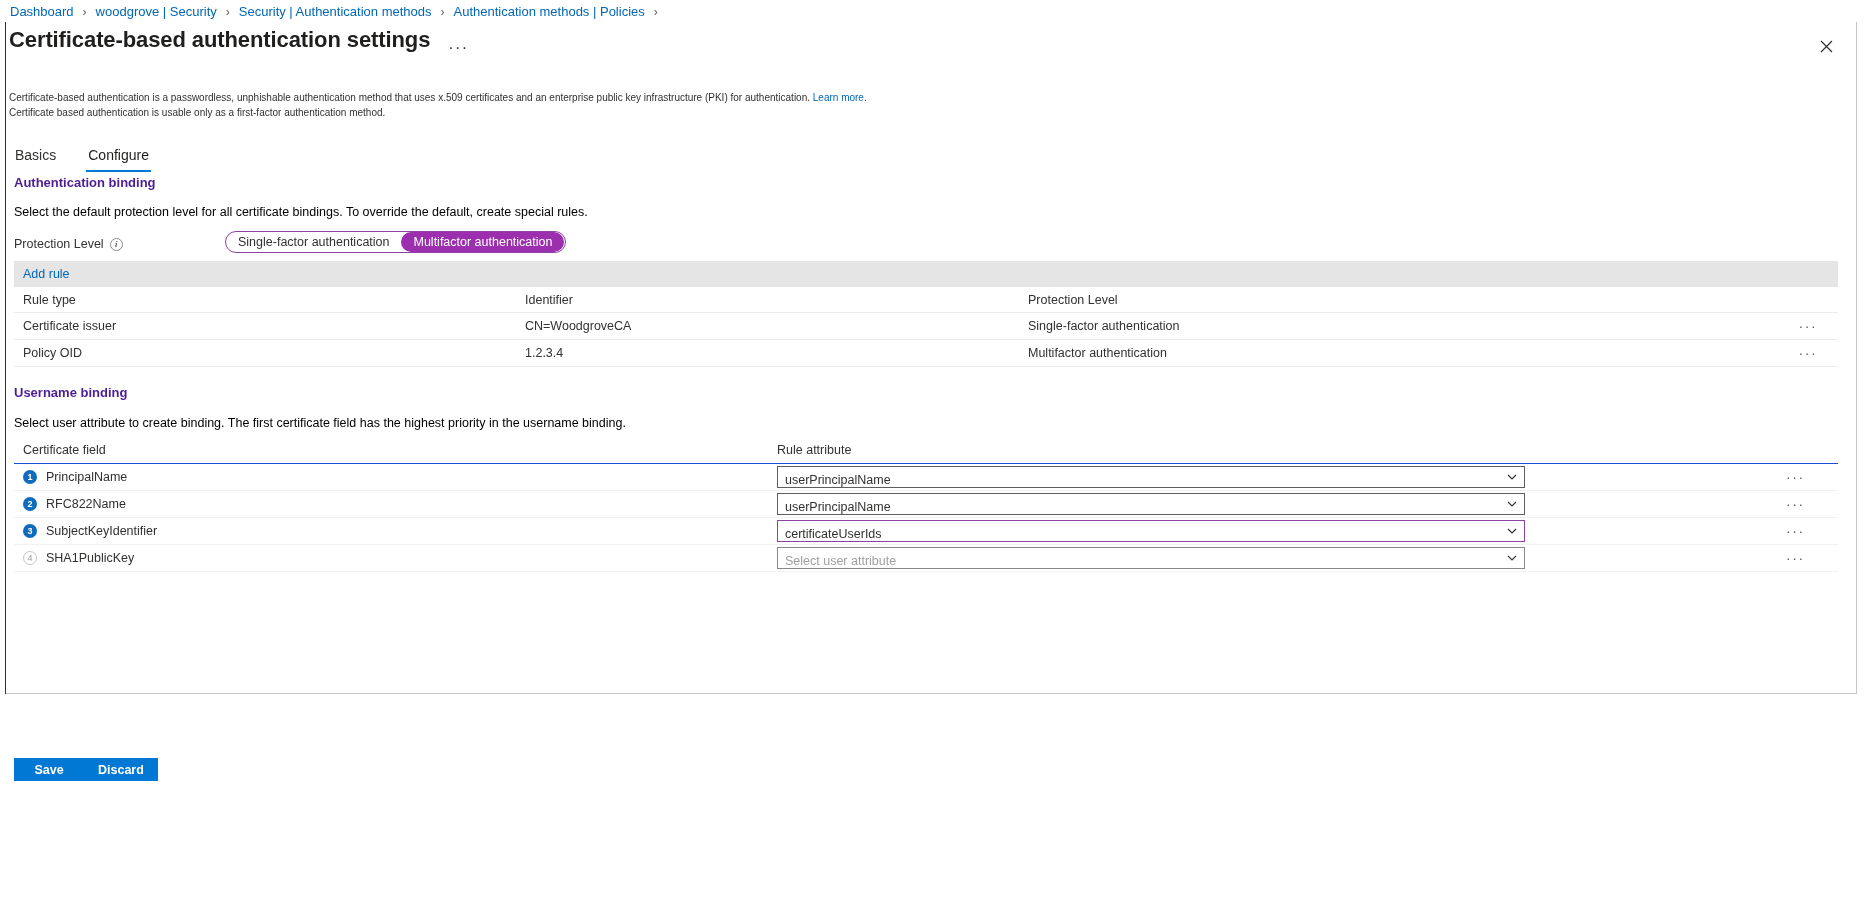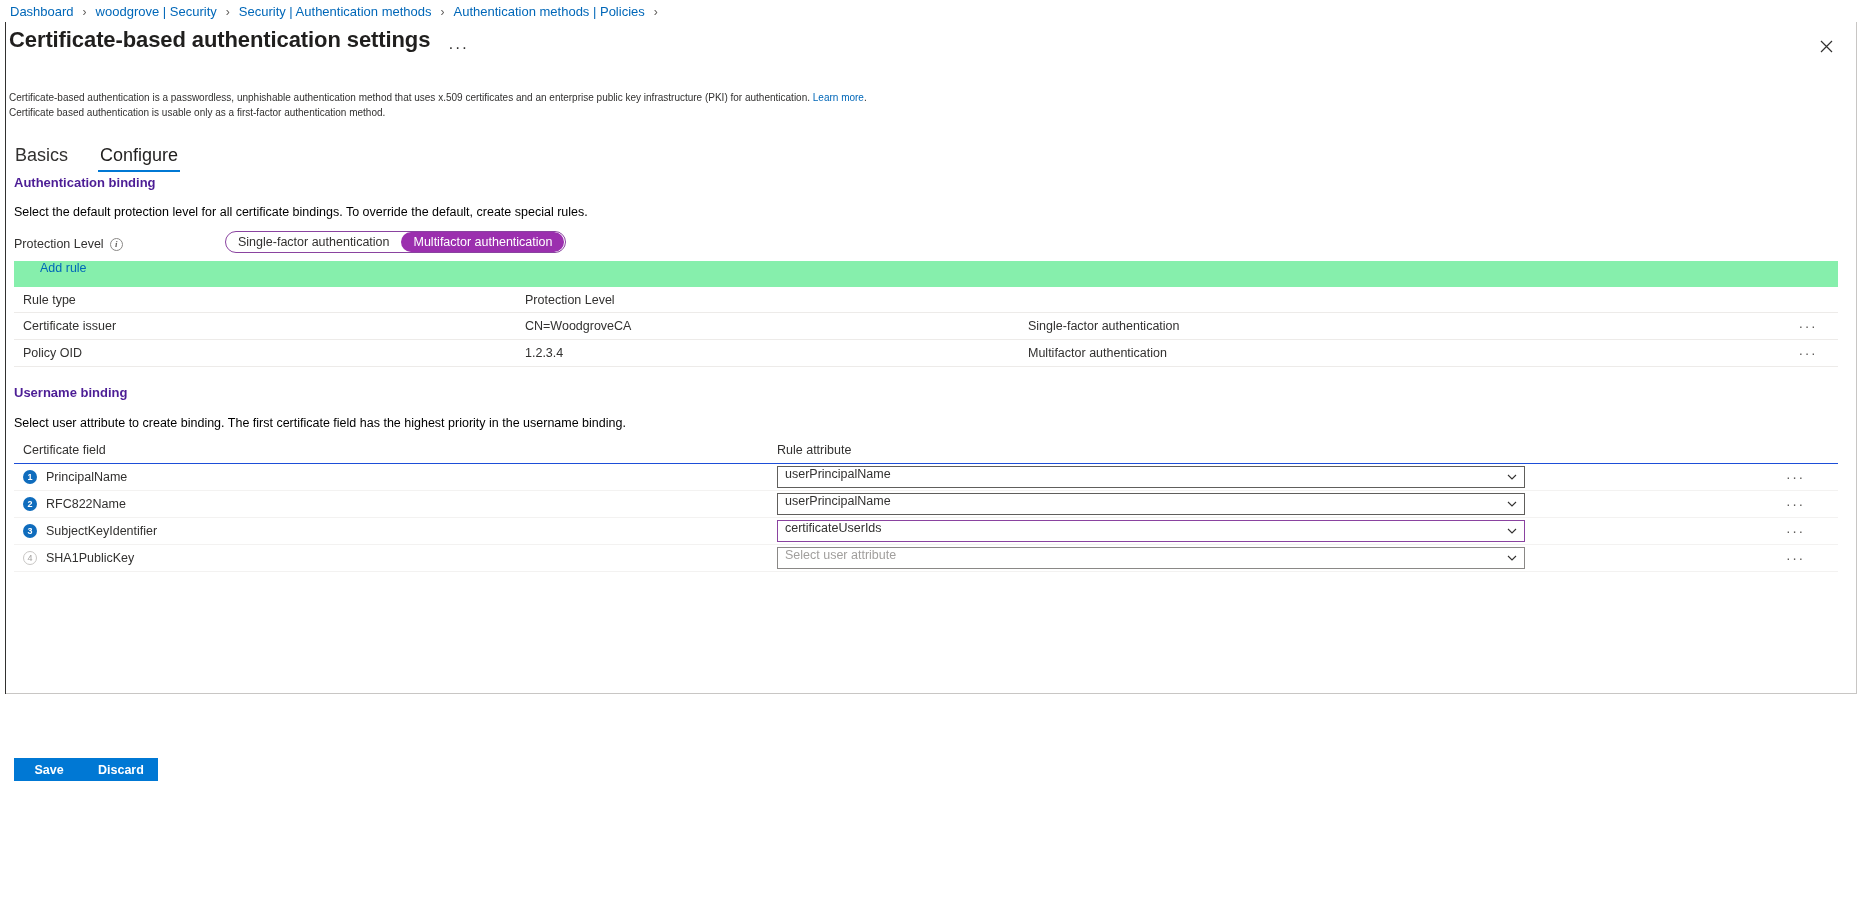--- a/index.html
+++ b/index.html
@@ -71,21 +71,21 @@
   }
   .desc a { color: #0067b8; text-decoration: none; }
 
   
   .tabs {
     position: absolute; left: 13px; top: 138px;
     display: flex; align-items: flex-end; gap: 28px;
     height: 34px;
   }
   .tab {
-    font-size: 18px; color: #323130; cursor: pointer;
+    font-size: 14px; color: #323130; cursor: pointer;
     padding: 4px 2px 8px 2px; position: relative;
     line-height: 18px;
   }
   .tab.active { font-weight: 400; color: #201f1e; }
   .tab.active::after {
     content: ""; position: absolute; left: 0; right: 0; bottom: 0;
     height: 2px; background: #0078d4;
   }
 
   
@@ -125,22 +125,22 @@
     color: #323130; border-radius: 12px; white-space: nowrap;
   }
   .toggle-opt.sel {
     background: #9b2fae; color: #fff; font-weight: 400;
     height: 20px; margin: 0 1px 0 0; border-radius: 12px;
   }
 
   
   .cmdbar {
     position: absolute; left: 14px; top: 261px;
-    width: 1824px; height: 26px; background: #86efac;
-    display: flex; align-items: flex-start; padding-left: 26px;
+    width: 1824px; height: 26px; background: #e5e5e5;
+    display: flex; align-items: center; padding-left: 9px;
   }
   .cmd-link {
     font-size: 12.5px; color: #0067b8; cursor: pointer;
   }
 
   .grid { position: absolute; left: 14px; top: 287px; width: 1824px; }
   .grid-head {
     display: flex; height: 26px; align-items: center;
     border-bottom: 1px solid #edebe9;
     font-size: 12.5px; color: #323130;
@@ -182,21 +182,21 @@
     display: inline-flex; align-items: center; justify-content: center;
     line-height: 1; flex: none;
   }
   .badge.dim {
     background: #fff; color: #a19f9d;
     border: 1px solid #c8c6c4; font-weight: 400;
   }
   .ddl {
     position: relative; width: 748px; height: 22px;
     border: 1px solid #605e5c; background: #fff;
-    display: flex; align-items: flex-start; padding: 0 26px 0 7px;
+    display: flex; align-items: flex-end; padding: 0 26px 0 7px;
     font-size: 12.5px; color: #323130; cursor: pointer;
   }
   .ddl.hl { border-color: #8a43a0; }
   .ddl.placeholder { color: #a19f9d; border-color: #8a8886; }
   .ddl .chev {
     position: absolute; right: 7px; top: 50%; transform: translateY(-50%);
     width: 10px; height: 10px; display: block;
   }
 
   
@@ -265,20 +265,21 @@
     </div>
   </div>
 
   <div class="cmdbar">
     <span class="cmd-link">Add rule</span>
   </div>
 
   <div class="grid">
     <div class="grid-head">
       <div class="c-ruletype">Rule type</div>
+      <div class="c-ident">Identifier</div>
       <div class="c-prot">Protection Level</div>
       <div class="c-actions"></div>
     </div>
 
     <div class="grid-row">
       <div class="c-ruletype">Certificate issuer</div>
       <div class="c-ident">CN=WoodgroveCA</div>
       <div class="c-prot">Single-factor authentication</div>
       <div class="c-actions">
         <span class="dots">···</span>

